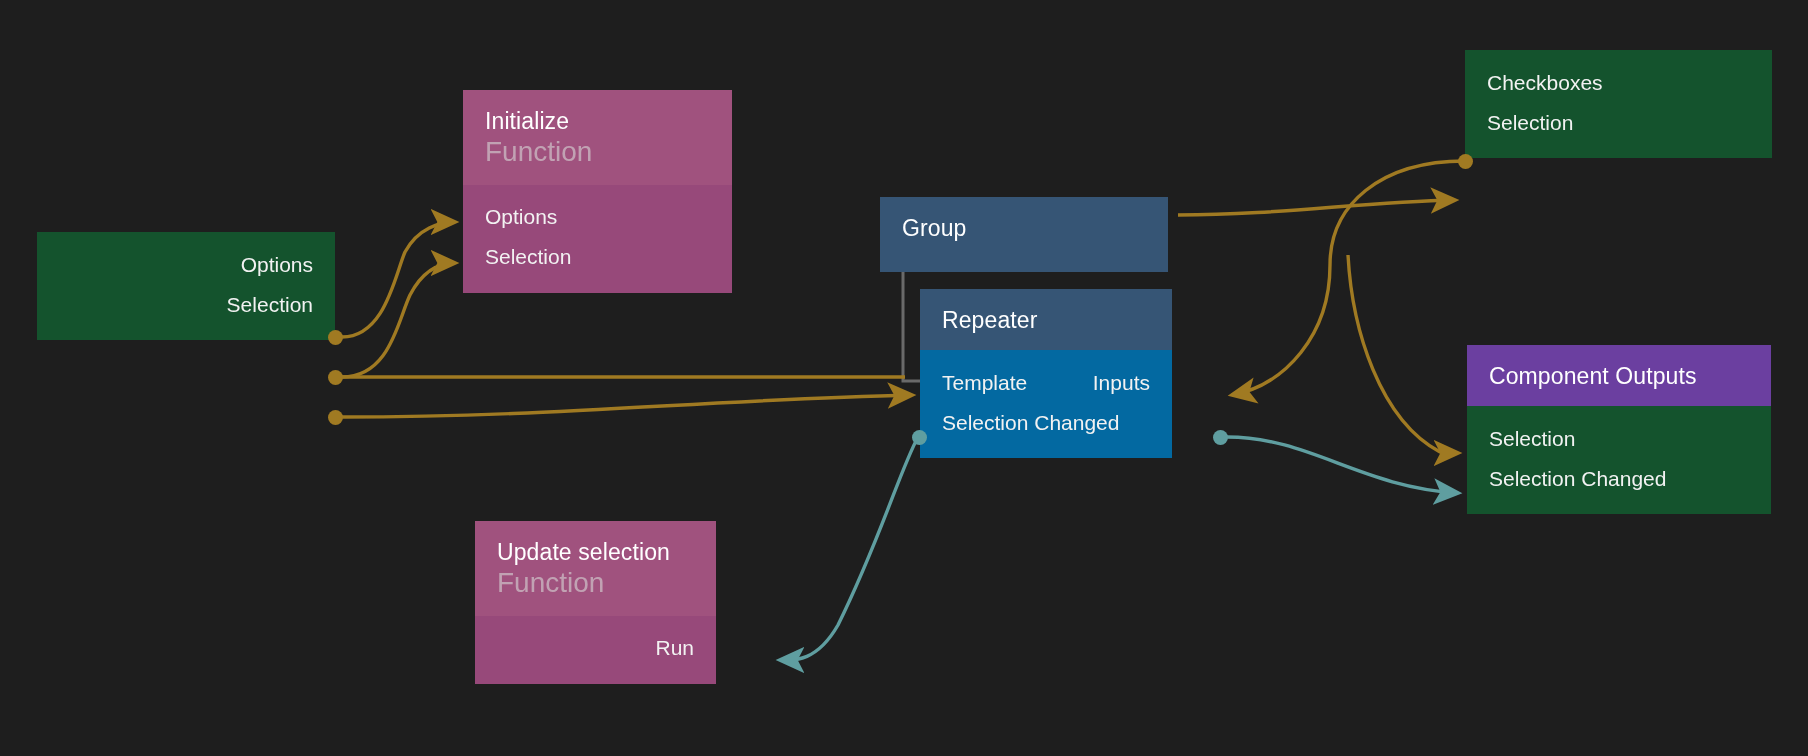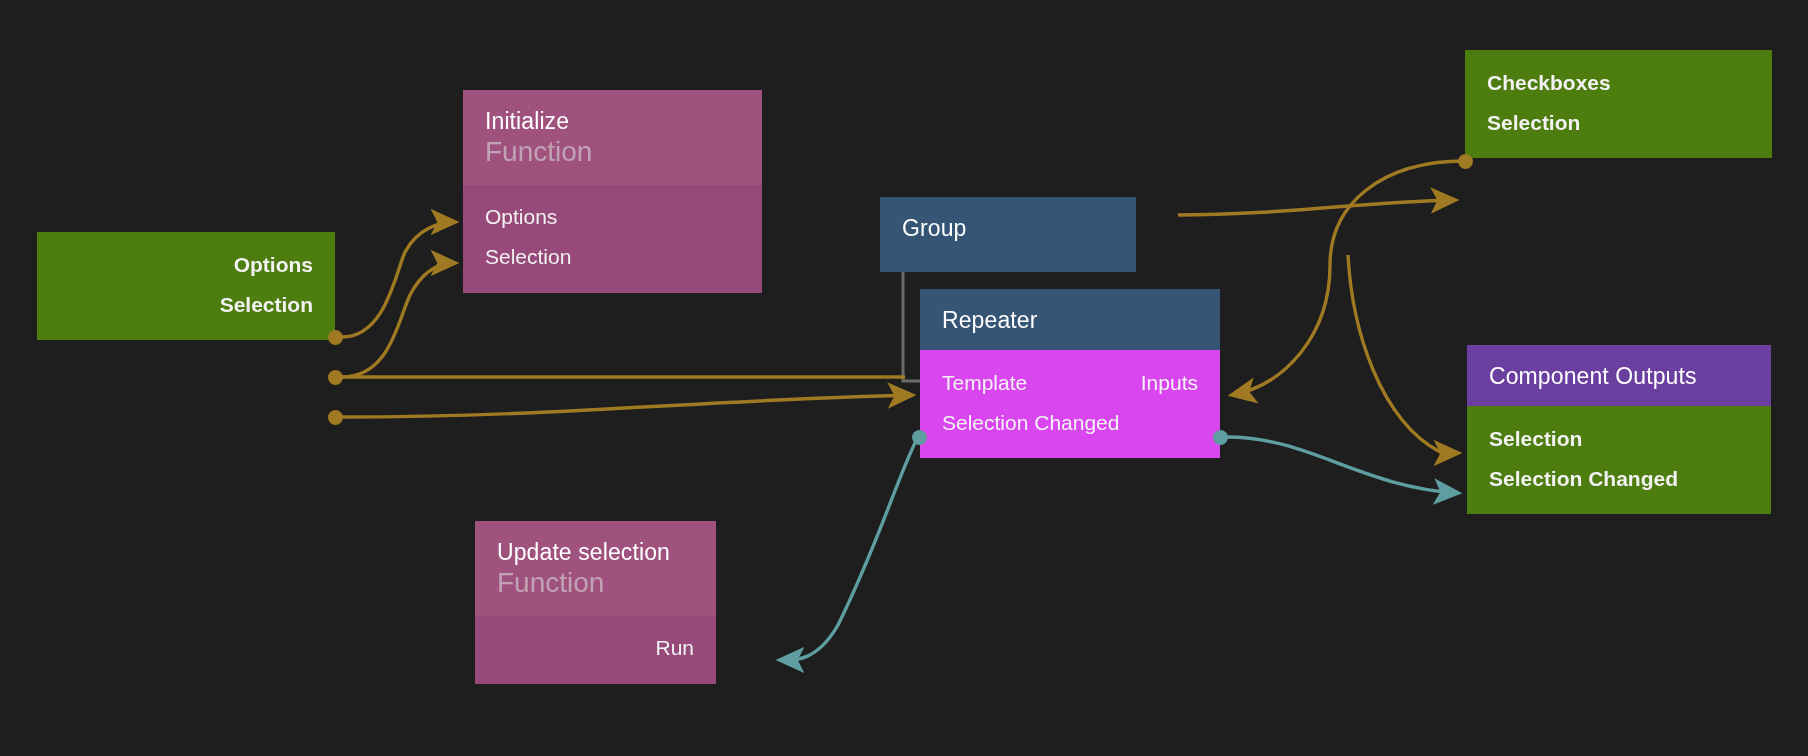--- a/index.html
+++ b/index.html
@@ -65,35 +65,35 @@
     font-size: 21px;
     line-height: 1;
     white-space: nowrap;
   }
   .port-row.left  { justify-content: flex-start; }
   .port-row.right { justify-content: flex-end; }
   .port-row.both  { justify-content: space-between; }
 
   
   .purple .node-header { background: #6b3fa0; }
-  .purple .node-body   { background: #4d7c0f; font-weight: bold; }
+  .purple .node-body   { background: #14532d; }
 
   
   .pink .node-header { background: #a0527e; }
   .pink .node-body   { background: #97497a; }
 
   
   .blue .node-header { background: #365575; }
-  .blue .node-body   { background: #d946ef; }
+  .blue .node-body   { background: #0369a1; }
 
   
   #node-component-inputs { left: 37px;   top: 232px; width: 298px; }
-  #node-initialize       { left: 463px;  top: 90px;  width: 299px; }
-  #node-group            { left: 880px;  top: 197px; width: 256px; }
-  #node-repeater         { left: 920px;  top: 289px; width: 300px; }
+  #node-initialize       { left: 463px;  top: 90px;  width: 269px; }
+  #node-group            { left: 880px;  top: 197px; width: 288px; }
+  #node-repeater         { left: 920px;  top: 289px; width: 252px; }
   #node-update-selection { left: 475px;  top: 521px; width: 241px; }
   #node-component-object { left: 1465px; top: 50px;  width: 307px; }
   #node-component-outputs{ left: 1467px; top: 345px; width: 304px; }
 
   #node-group .node-header   { padding-bottom: 30px; }
 
   .dot {
     position: absolute;
     width: 15px;
     height: 15px;

